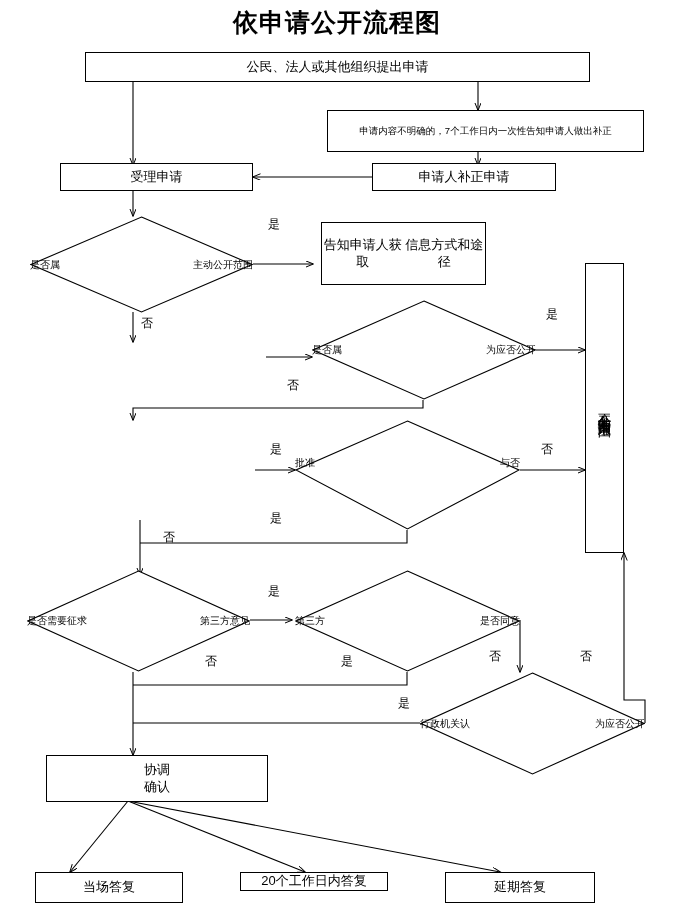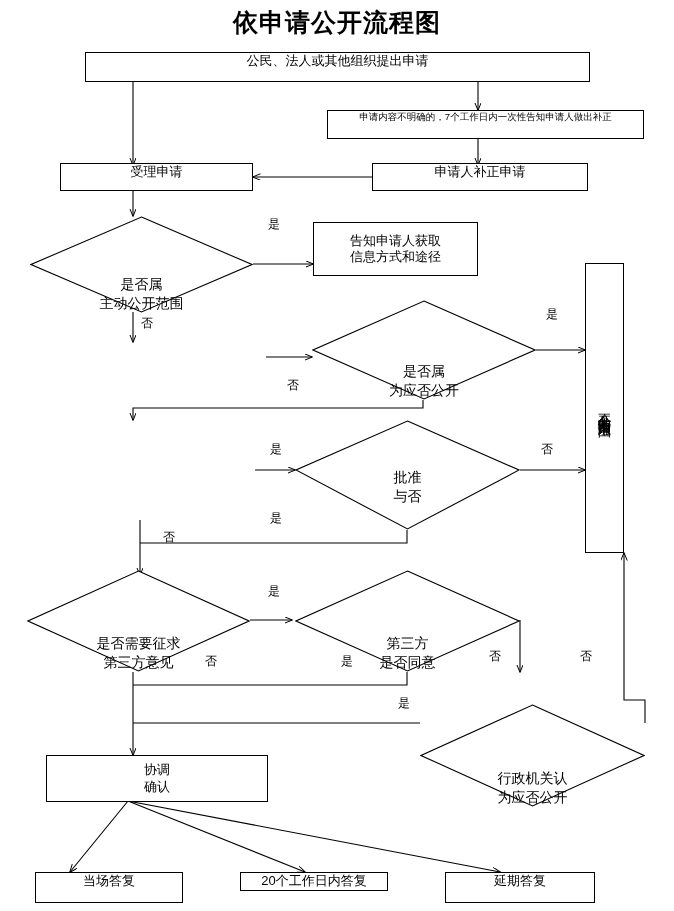--- a/index.html
+++ b/index.html
@@ -14,32 +14,32 @@
   .title{
     position:absolute;left:0;top:6px;width:674px;text-align:center;
     font-family:"Liberation Serif","DejaVu Serif",serif;
     font-weight:bold;font-size:25px;letter-spacing:1px;
   }
 
   .node{position:absolute;box-sizing:border-box;}
 
   .rect{
     border:1px solid #000000;background:#ffffff;
-    display:flex;justify-content:center;
+    display:flex;align-items:center;justify-content:center;
     text-align:center;line-height:1.25;font-size:13px;
   }
   .rect.small{font-size:9.5px;}
 
   
   .diamond{display:block;}
   .diamond svg{position:absolute;left:0;top:0;}
   .dlabel{
     position:absolute;left:0;top:0;width:100%;height:100%;
-    display:flex;flex-direction:column;align-items:center;justify-content:flex-end;
-    text-align:center;font-size:14px;line-height:1.35;
+    display:flex;flex-direction:row;align-items:center;justify-content:space-between;
+    text-align:center;font-size:10px;line-height:1.35;
   }
 
   .vbox{
     border:1px solid #000000;background:#ffffff;
     display:flex;align-items:center;justify-content:center;
     font-size:13.5px;line-height:1.42;letter-spacing:1px;
     writing-mode:vertical-rl;text-orientation:upright;
   }
 
   .elabel{
@@ -104,33 +104,33 @@
       <path d="M128,801 L70,872" marker-end="url(#ah)"></path>
       <path d="M128,801 L305,872" marker-end="url(#ah)"></path>
       <path d="M128,801 L500,872" marker-end="url(#ah)"></path>
     </g>
   </svg>
 
   <div class="node rect" style="left:85px;top:52px;width:505px;height:30px;">
     <span>公民、法人或其他组织提出申请</span>
   </div>
 
-  <div class="node rect small" style="left:327px;top:110px;width:317px;height:29px;">
+  <div class="node rect small" style="left:327px;top:110px;width:317px;height:42px;">
     <span>申请内容不明确的，7个工作日内一次性告知申请人做出补正</span>
   </div>
 
   <div class="node rect" style="left:60px;top:163px;width:193px;height:28px;">
     <span>受理申请</span>
   </div>
 
-  <div class="node rect" style="left:372px;top:163px;width:216px;height:28px;">
+  <div class="node rect" style="left:372px;top:163px;width:184px;height:28px;">
     <span>申请人补正申请</span>
   </div>
 
-  <div class="node rect" style="left:313px;top:222px;width:165px;height:54px;flex-direction:column;">
+  <div class="node rect" style="left:321px;top:222px;width:165px;height:63px;">
     <span>告知申请人获取</span>
     <span>信息方式和途径</span>
   </div>
 
 
   <div class="node rect" style="left:46px;top:755px;width:222px;height:47px;flex-direction:column;">
     <span>协调</span>
     <span>确认</span>
   </div>
 
@@ -194,21 +194,21 @@
   <div class="node diamond" style="left:295px;top:570px;width:225px;height:102px;">
     <svg width="225" height="102" viewBox="0 0 225 102" xmlns="http://www.w3.org/2000/svg">
       <polygon points="112.5,1 224,51 112.5,101 1,51" fill="#ffffff" stroke="#000000" stroke-width="1.1"></polygon>
     </svg>
     <div class="dlabel">
       <span>第三方</span>
       <span>是否同意</span>
     </div>
   </div>
 
-  <div class="node diamond" style="left:420px;top:704px;width:225px;height:103px;">
+  <div class="node diamond" style="left:420px;top:672px;width:225px;height:103px;">
     <svg width="225" height="103" viewBox="0 0 225 103" xmlns="http://www.w3.org/2000/svg">
       <polygon points="112.5,1 224,51.5 112.5,102 1,51.5" fill="#ffffff" stroke="#000000" stroke-width="1.1"></polygon>
     </svg>
     <div class="dlabel">
       <span>行政机关认</span>
       <span>为应否公开</span>
     </div>
   </div>
 
   <span class="elabel" style="left:268px;top:218px;">是</span>

